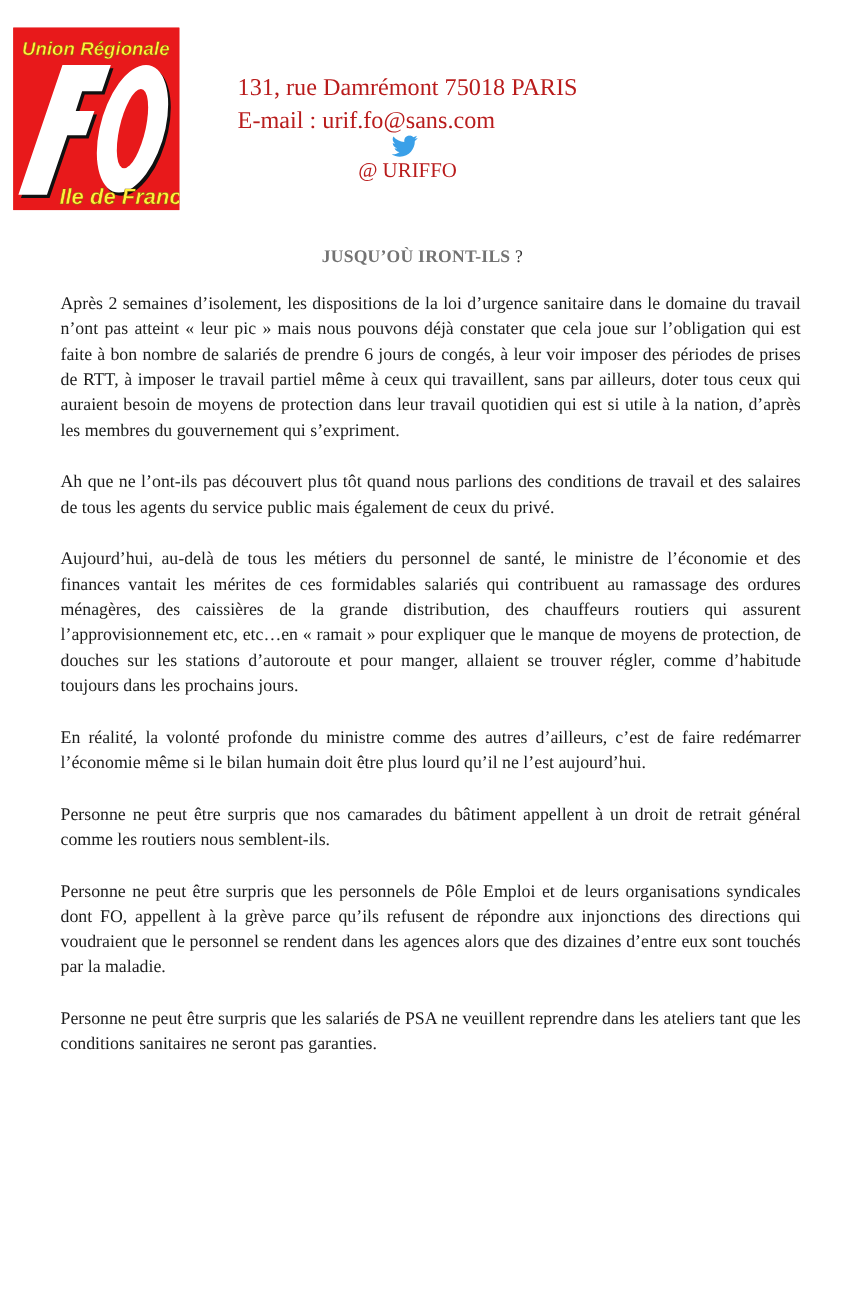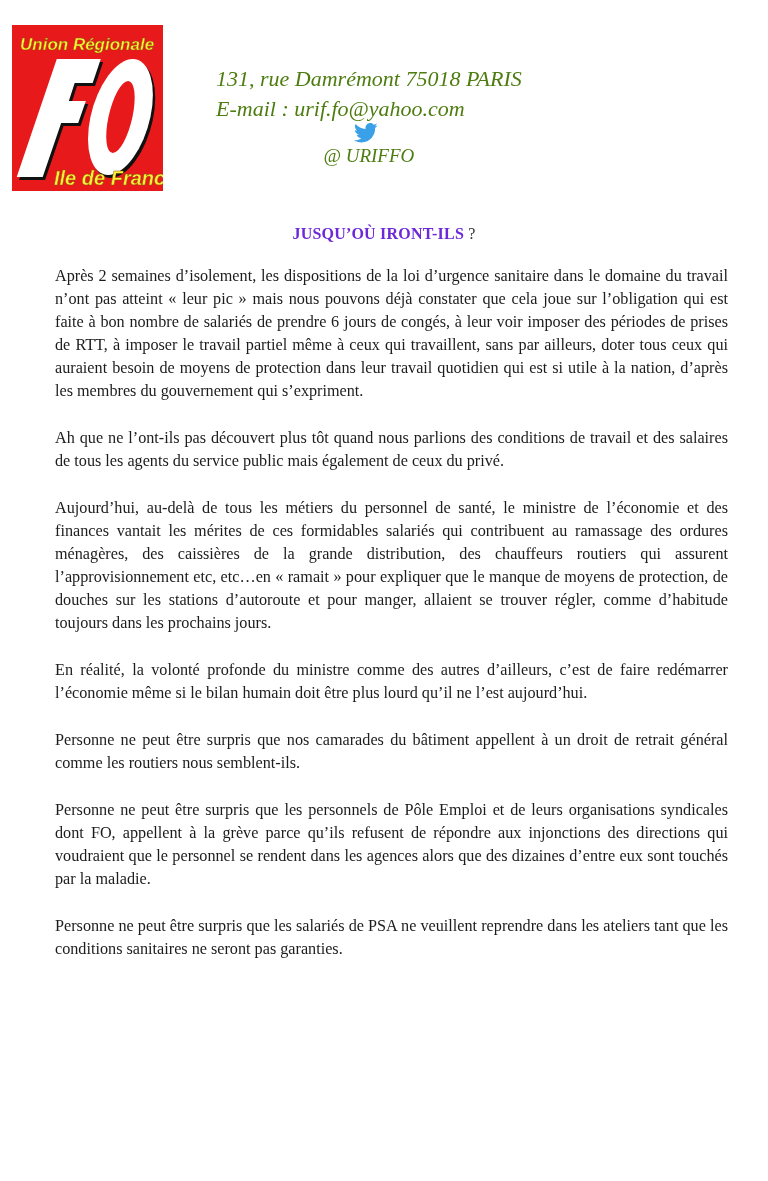--- a/index.html
+++ b/index.html
@@ -24,43 +24,42 @@
       background: #e8191b;
       overflow: hidden;
     }
     .logo-svg { position: absolute; left: 0; top: 0; }
     .contact {
       position: absolute;
       left: 216px;
       top: 64px;
       font-size: 22px;
       line-height: 30px;
-      color: #4d7c0f;
-      font-style: italic;
+      color: #b91c1c;
     }
     .contact .twitter-line {
       display: flex;
       align-items: center;
       font-size: 19px;
       line-height: 26px;
       margin-top: -1px;
       flex-direction: column;
     }
     .twitter-icon { display: inline-block; width: 24px; height: 20px; margin-right: 6px; }
     .title {
       position: absolute;
       top: 225px;
       left: 0;
       width: 768px;
       text-align: center;
       font-size: 16px;
       font-weight: bold;
       letter-spacing: 0.2px;
     }
-    .title .red { color: #6d28d9; }
+    .title .red { color: #737373; }
     .title .q { color: #333; font-weight: normal; }
     .body-text {
       position: absolute;
       left: 55px;
       top: 265px;
       width: 673px;
       font-size: 16.2px;
       line-height: 23px;
       text-align: justify;
       color: #1c1c1c;
@@ -85,21 +84,21 @@
       <ellipse cx="128" cy="92" rx="30" ry="58" fill="#ffffff"></ellipse>
       <ellipse cx="128" cy="92" rx="12" ry="36" fill="#e8191b"></ellipse>
     </g>
     <text x="8" y="25" font-family="Liberation Sans, sans-serif" font-weight="bold" font-style="italic" font-size="17" fill="#ffef3a" stroke="#7a5a00" stroke-width="0.4">Union Régionale</text>
     <text x="42" y="160" font-family="Liberation Sans, sans-serif" font-weight="bold" font-style="italic" font-size="20" fill="#ffef3a" stroke="#7a5a00" stroke-width="0.4">Ile de France</text>
   </svg>
 </div>
 
 <div class="contact">
   <div>131, rue Damrémont 75018 PARIS</div>
-  <div>E-mail : urif.fo@yahoo.com</div>
+  <div>E-mail : urif.fo@sans.com</div>
   <div class="twitter-line">
     <svg class="twitter-icon" viewBox="0 0 24 20">
       <path d="M23.6 2.4c-.9.4-1.8.6-2.8.8 1-.6 1.8-1.6 2.1-2.7-.9.6-2 1-3.1 1.2C18.9.7 17.7.1 16.3.1c-2.7 0-4.8 2.2-4.8 4.8 0 .4 0 .8.1 1.1C7.6 5.8 4 3.9 1.7 1 1.2 1.7 1 2.6 1 3.5c0 1.7.9 3.2 2.2 4-.8 0-1.5-.2-2.2-.6v.1c0 2.3 1.7 4.3 3.9 4.7-.4.1-.8.2-1.3.2-.3 0-.6 0-.9-.1.6 1.9 2.4 3.3 4.5 3.4-1.7 1.3-3.7 2.1-6 2.1-.4 0-.8 0-1.2-.1 2.1 1.4 4.7 2.2 7.4 2.2 8.9 0 13.7-7.4 13.7-13.7v-.6c1-.7 1.8-1.5 2.5-2.5z" fill="#3aa0e8"></path>
     </svg>
     <span>@ URIFFO</span>
   </div>
 </div>
 
 <div class="title">
   <span class="red">JUSQU’OÙ IRONT-ILS</span><span class="q"> ?</span>

